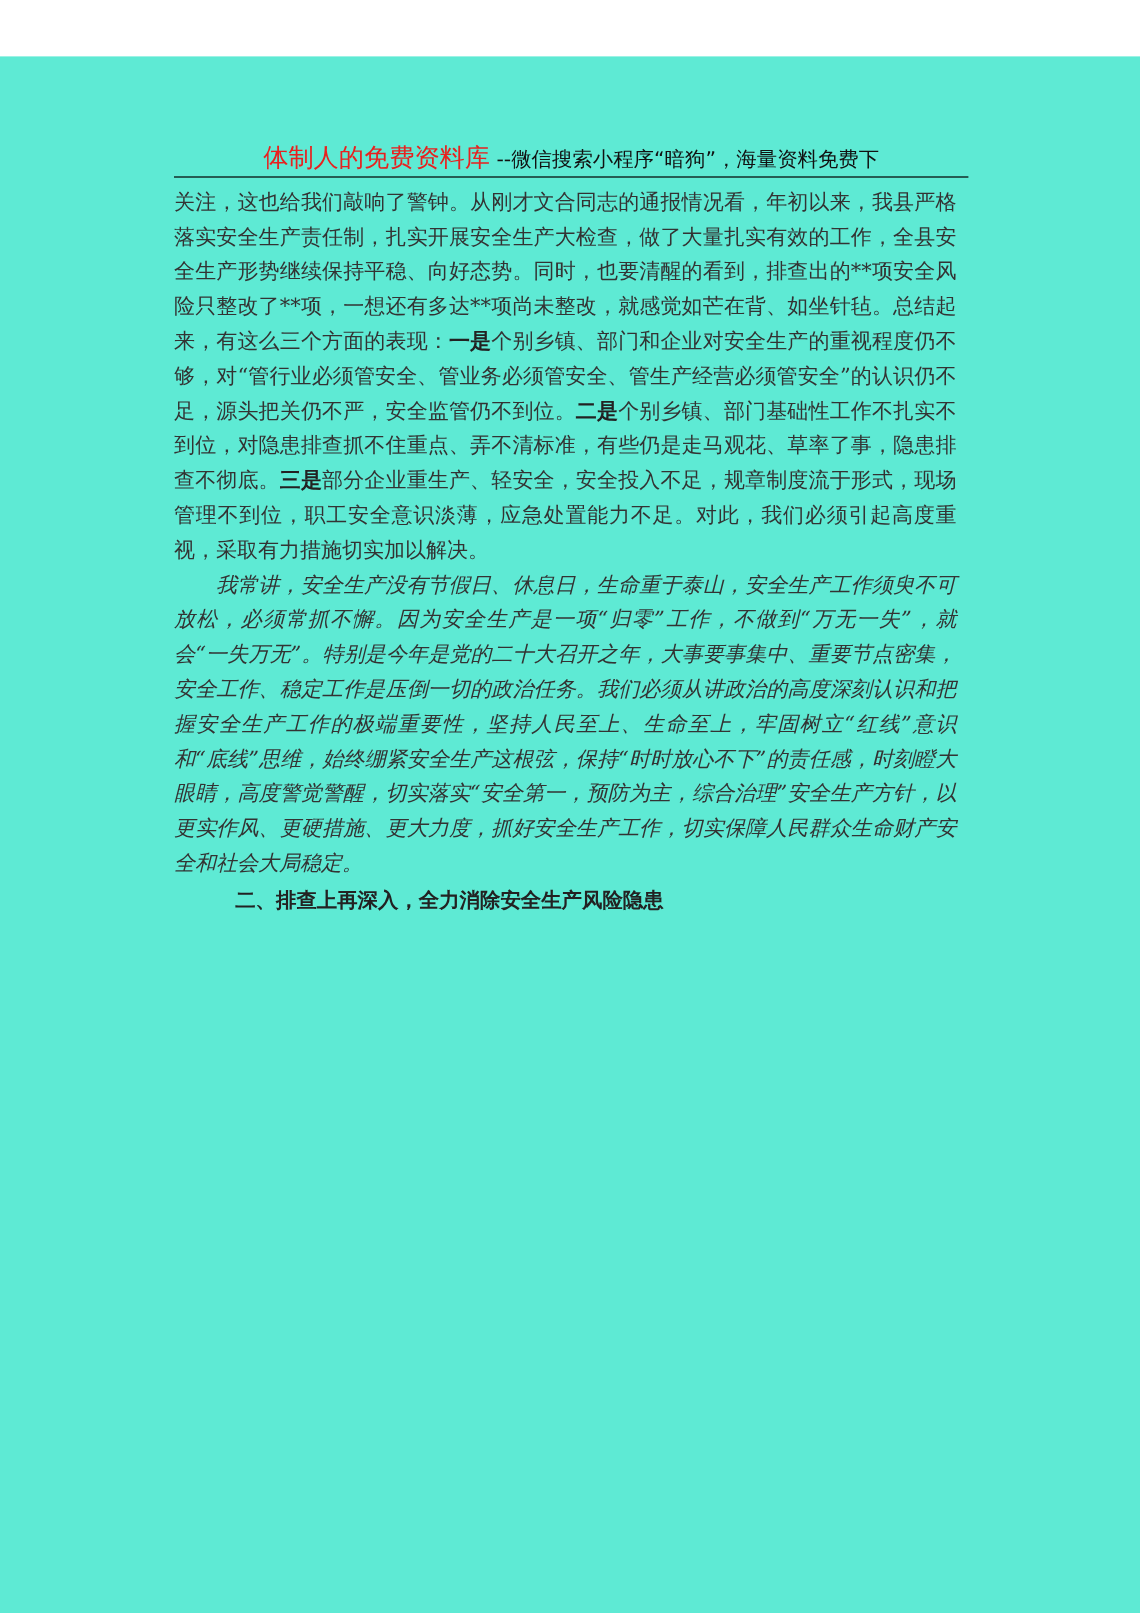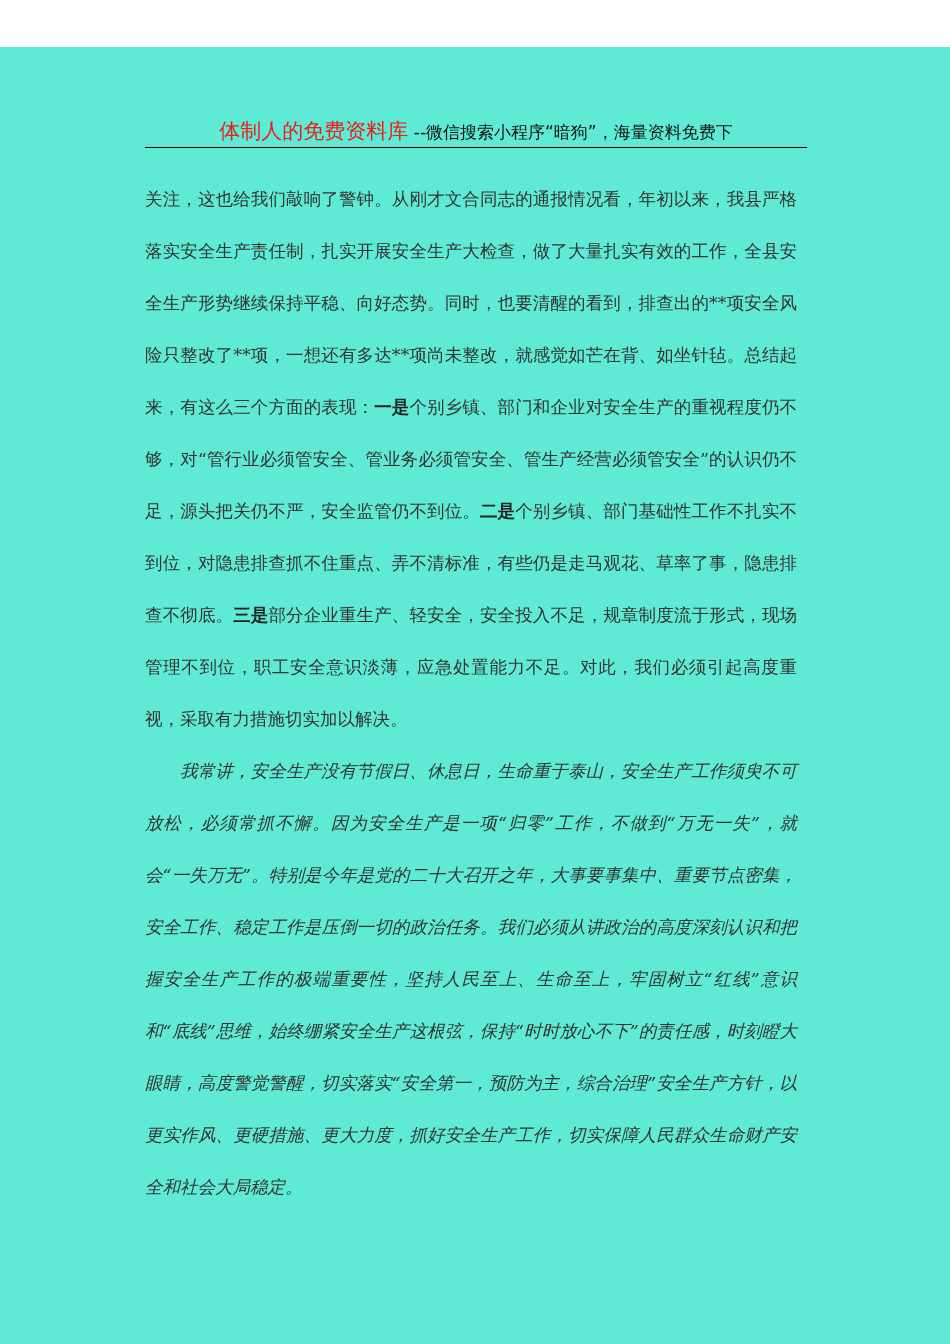--- a/index.html
+++ b/index.html
@@ -7,24 +7,24 @@
     .page { position: absolute; left: 0; top: 0; width: 950px; height: 1344px; background: #5eead4; margin-top: 47px; }
     .header {
       position: absolute; left: 145px; top: 70px; width: 662px; height: 30px;
       border-bottom: 1.5px solid #000;
       white-space: nowrap; text-align: center;
       font-family: "DejaVu Sans", "Liberation Sans", sans-serif;
     }
     .header .brand { color: #e8211f; font-size: 21px; }
     .header .tail { color: #111; font-size: 17px; }
     .body-text {
-      position: absolute; left: 145px; top: 126px; width: 652px;
+      position: absolute; left: 145px; top: 108px; width: 652px;
       font-family: "DejaVu Serif", "Liberation Serif", serif;
       font-size: 17.5px; color: #333;
-      line-height: 52px;
+      line-height: 29px;
       text-align: justify;
     }
     .body-text p { margin: 0; }
     .body-text .indent { text-indent: 2em; font-style: italic; }
     .body-text b { font-weight: bold; color: #222; }
     .section-heading {
       font-family: "DejaVu Sans", "Liberation Sans", sans-serif;
       font-weight: bold; color: #222; font-size: 17px;
       text-indent: 3em;
     }
@@ -37,14 +37,15 @@
     <span class="brand">体制人的免费资料库</span><span class="tail"> --微信搜索小程序“暗狗”，海量资料免费下</span>
   </div>
 
   <div class="body-text">
     <p>
       <span>关注，这也给我们敲响了警钟。从刚才文合同志的通报情况看，年初以来，我县严格落实安全生产责任制，扎实开展安全生产大检查，做了大量扎实有效的工作，全县安全生产形势继续保持平稳、向好态势。同时，也要清醒的看到，排查出的**项安全风险只整改了**项，一想还有多达**项尚未整改，就感觉如芒在背、如坐针毡。总结起来，有这么三个方面的表现：</span><b>一是</b><span>个别乡镇、部门和企业对安全生产的重视程度仍不够，对“管行业必须管安全、管业务必须管安全、管生产经营必须管安全”的认识仍不足，源头把关仍不严，安全监管仍不到位。</span><b>二是</b><span>个别乡镇、部门基础性工作不扎实不到位，对隐患排查抓不住重点、弄不清标准，有些仍是走马观花、草率了事，隐患排查不彻底。</span><b>三是</b><span>部分企业重生产、轻安全，安全投入不足，规章制度流于形式，现场管理不到位，职工安全意识淡薄，应急处置能力不足。对此，我们必须引起高度重视，采取有力措施切实加以解决。</span>
     </p>
     <p class="indent">
       <span>我常讲，安全生产没有节假日、休息日，生命重于泰山，安全生产工作须臾不可放松，必须常抓不懈。因为安全生产是一项“归零”工作，不做到“万无一失”，就会“一失万无”。特别是今年是党的二十大召开之年，大事要事集中、重要节点密集，安全工作、稳定工作是压倒一切的政治任务。我们必须从讲政治的高度深刻认识和把握安全生产工作的极端重要性，坚持人民至上、生命至上，牢固树立“红线”意识和“底线”思维，始终绷紧安全生产这根弦，保持“时时放心不下”的责任感，时刻瞪大眼睛，高度警觉警醒，切实落实“安全第一，预防为主，综合治理”安全生产方针，以更实作风、更硬措施、更大力度，抓好安全生产工作，切实保障人民群众生命财产安全和社会大局稳定。</span>
     </p>
+    <p class="section-heading" style="margin-top:2px;">二、排查上再深入，全力消除安全生产风险隐患</p>
   </div>
 </div>
 
 </body></html>

